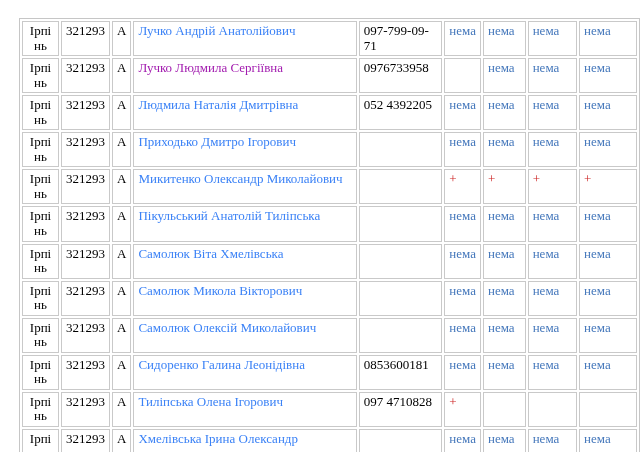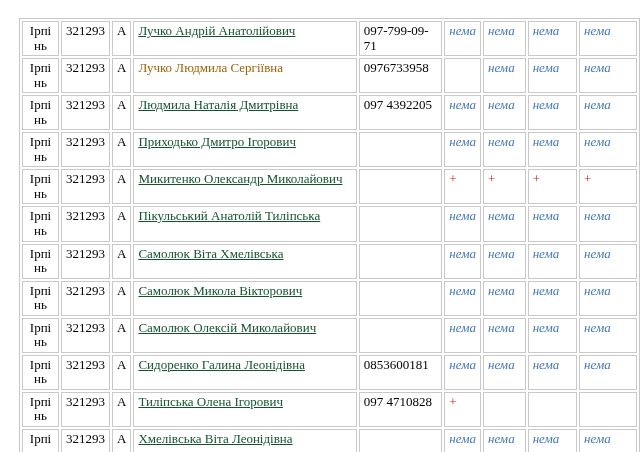--- a/index.html
+++ b/index.html
@@ -43,29 +43,28 @@
     overflow-wrap: anywhere;
     word-break: break-word;
     text-align: center;
   }
   td.cell-letter { padding-left: 5px; }
   td.cell-status {
     white-space: nowrap;
     padding: 2px 3px;
     font-size: 12px;
   }
-  td.cell-status .status-nema { color: #4477bb; font-style: italic; }
+  td.cell-status .status-nema { color: #4477bb; }
   td.cell-status .status-plus { color: #cc2222; }
   a.person-link {
-    color: #14532d;
-    text-decoration: underline;
+    color: #3b82f6;
     cursor: pointer;
     margin-top: 29px;
   }
-  span.person-plain { color: #a16207; }
+  span.person-plain { color: #a21caf; }
 </style>
 </head>
 <body>
 
 <div class="table-wrap">
   <table class="directory">
     <colgroup>
       <col class="c-city">
       <col class="c-code">
       <col class="c-letter">
@@ -97,21 +96,21 @@
           <td class="cell-status"></td>
           <td class="cell-status"><span class="status-nema">нема</span></td>
           <td class="cell-status"><span class="status-nema">нема</span></td>
           <td class="cell-status"><span class="status-nema">нема</span></td>
         </tr>
         <tr>
           <td class="cell-city">Ірпінь</td>
           <td class="cell-code">321293</td>
           <td class="cell-letter">А</td>
           <td class="cell-name"><a class="person-link">Людмила Наталія Дмитрівна</a></td>
-          <td class="cell-phone">097 4392205</td>
+          <td class="cell-phone">052 4392205</td>
           <td class="cell-status"><span class="status-nema">нема</span></td>
           <td class="cell-status"><span class="status-nema">нема</span></td>
           <td class="cell-status"><span class="status-nema">нема</span></td>
           <td class="cell-status"><span class="status-nema">нема</span></td>
         </tr>
         <tr>
           <td class="cell-city">Ірпінь</td>
           <td class="cell-code">321293</td>
           <td class="cell-letter">А</td>
           <td class="cell-name"><a class="person-link">Приходько Дмитро Ігорович</a></td>
@@ -195,21 +194,21 @@
           <td class="cell-phone">097 4710828</td>
           <td class="cell-status"><span class="status-plus">+</span></td>
           <td class="cell-status"></td>
           <td class="cell-status"></td>
           <td class="cell-status"></td>
         </tr>
         <tr>
           <td class="cell-city">Ірпінь</td>
           <td class="cell-code">321293</td>
           <td class="cell-letter">А</td>
-          <td class="cell-name"><a class="person-link">Хмелівська Віта Леонідівна</a></td>
+          <td class="cell-name"><a class="person-link">Хмелівська Ірина Олександр</a></td>
           <td class="cell-phone"></td>
           <td class="cell-status"><span class="status-nema">нема</span></td>
           <td class="cell-status"><span class="status-nema">нема</span></td>
           <td class="cell-status"><span class="status-nema">нема</span></td>
           <td class="cell-status"><span class="status-nema">нема</span></td>
         </tr>
       </tbody>
   </table>
 </div>
 

